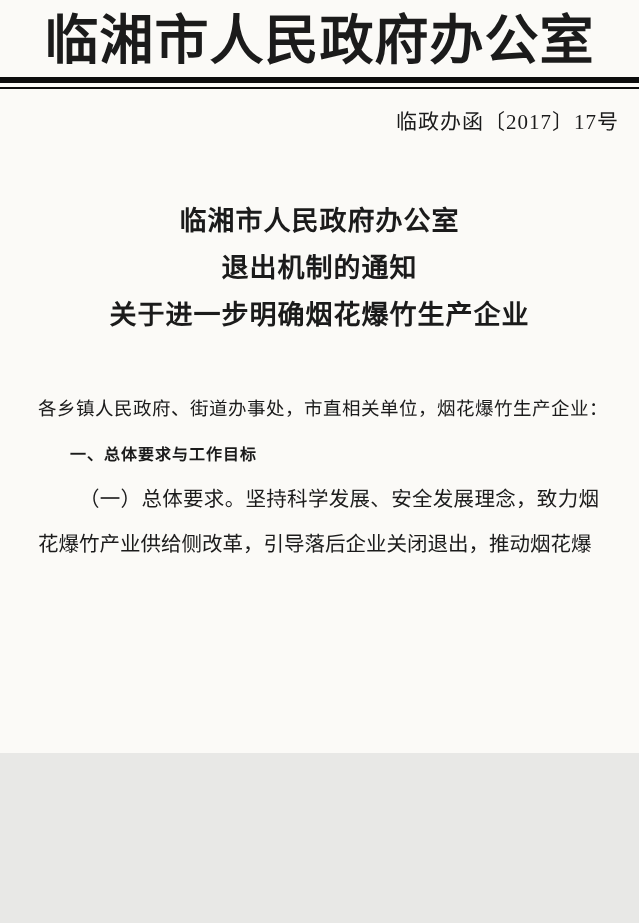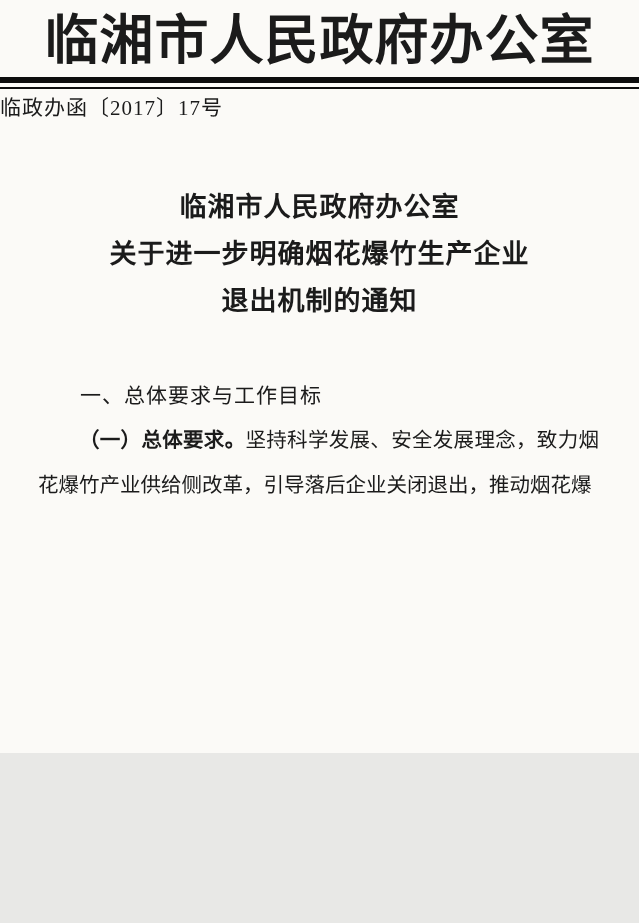--- a/index.html
+++ b/index.html
@@ -25,22 +25,22 @@
     font-size:54px;
     font-weight:bold;
     line-height:68px;
     letter-spacing:1px;
     white-space:nowrap;
     font-family:"DejaVu Serif","Liberation Serif",serif;
   }
   .rule-thick{height:6px;background:var(--rule);margin-top:3px;}
   .rule-thin{height:2px;background:var(--rule);margin-top:4px;}
   .doc-number{
-    margin-top:4px;
-    text-align:left;
+    margin-top:18px;
+    text-align:right;
     padding-right:20px;
     font-size:21px;
     line-height:30px;
     letter-spacing:1px;
   }
   
   .doc-title{
     margin:61px 0 0 0;
     text-align:center;
     font-size:27px;
@@ -60,43 +60,44 @@
   }
   .body p{margin:0;}
   .salutation{
     font-size:18.5px;
     white-space:nowrap;
     letter-spacing:0.5px;
   }
   .indent{text-indent:2em;}
   .section-heading{
     font-family:"Liberation Sans","DejaVu Sans",sans-serif;
-    font-weight:normal;
-    font-size:21px;
+    font-weight:bold;
+    font-size:16px;
     text-indent:2em;
     letter-spacing:1px;
   }
-  .lead{font-weight:bold;}
+  .lead{font-weight:normal;}
 </style>
 </head>
 <body>
 
 <div class="page">
 
   <header>
     <div class="org-name">临湘市人民政府办公室</div>
     <div class="rule-thick"></div>
     <div class="rule-thin"></div>
     <div class="doc-number">临政办函〔2017〕17号</div>
   </header>
 
   <h1 class="doc-title">
     <span class="title-line">临湘市人民政府办公室</span>
+    <span class="title-line">退出机制的通知</span>
     <span class="title-line">关于进一步明确烟花爆竹生产企业</span>
-    <span class="title-line">退出机制的通知</span>
   </h1>
 
   <main class="body">
+    <p class="salutation">各乡镇人民政府、街道办事处，市直相关单位，烟花爆竹生产企业：</p>
     <p class="section-heading">一、总体要求与工作目标</p>
     <p class="indent"><span class="lead">（一）总体要求。</span><span>坚持科学发展、安全发展理念，致力烟花爆竹产业供给侧改革，引导落后企业关闭退出，推动烟花爆</span></p>
   </main>
 
 </div>
 
 </body></html>

